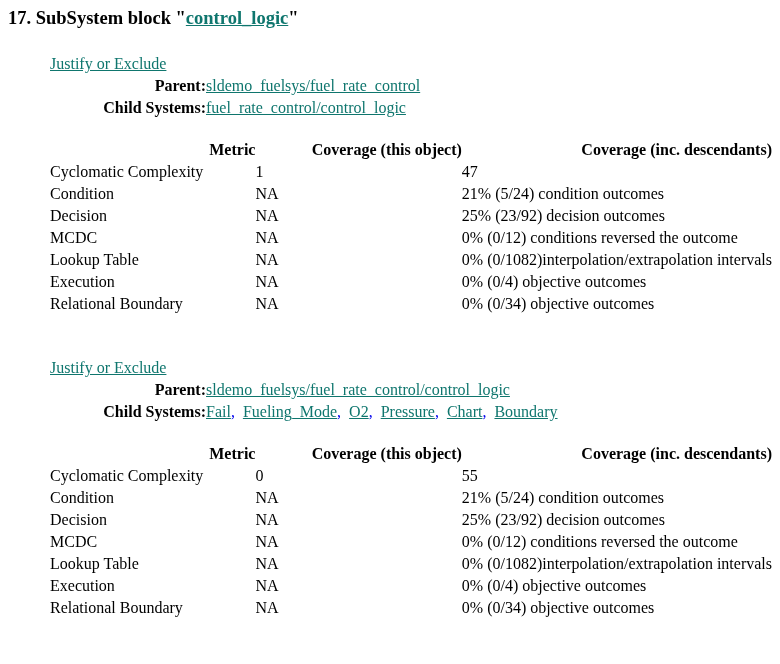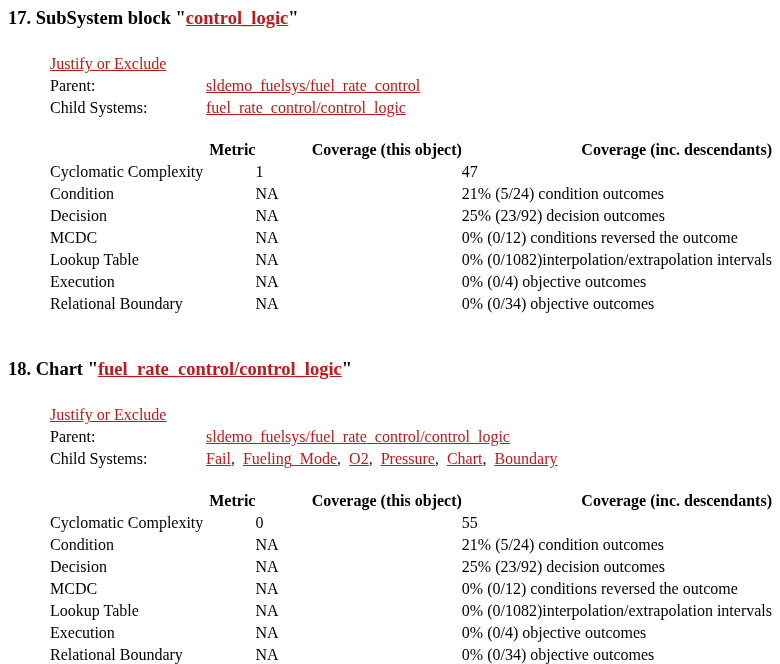--- a/index.html
+++ b/index.html
@@ -11,41 +11,42 @@
     font-size: 16px;
   }
   .page {
     width: 780px;
     min-height: 664px;
     box-sizing: border-box;
     padding: 6px 8px 10px 8px;
     background: #ffffff;
   }
   a {
-    color: #b91c1c;
+    color: #0f766e;
     text-decoration: underline;
     cursor: pointer;
   }
   h3.section-heading {
     font-size: 18.5px;
     font-weight: bold;
     margin: 0 0 22px 0;
     line-height: 25px;
     white-space: nowrap;
   }
   h3.section-heading a { font-weight: bold; }
   .section + .section { margin-top: 42px; }
   .indent { margin-left: 42px; }
   .justify-line { line-height: 22px; }
   table { border-collapse: collapse; border-spacing: 0; }
   td, th { padding: 0; line-height: 22px; vertical-align: top; }
   .info-table td.info-label {
-    font-weight: normal;
+    font-weight: bold;
     width: 156px;
     white-space: nowrap;
+    text-align: right;
   }
   .info-table td.info-value { white-space: nowrap; }
   .sep { color: #0000EE; text-decoration: none; }
   .metrics-table { margin-top: 20px; }
   .metrics-table th {
     font-weight: bold;
     text-align: right;
     white-space: nowrap;
   }
   .metrics-table th:nth-child(1), .metrics-table td:nth-child(1) { width: 206px; }
@@ -118,21 +119,20 @@
               <td>Relational Boundary</td>
               <td>NA</td>
               <td>0% (0/34) objective outcomes</td>
             </tr>
           </tbody>
       </table>
     </div>
   </div>
 
   <div class="section">
-    <h3 class="section-heading"><span>18. Chart "</span><a>fuel_rate_control/control_logic</a><span>"</span></h3>
     <div class="indent">
       <div class="justify-line">
         <a>Justify or Exclude</a>
       </div>
       <table class="info-table">
         <tbody>
             <tr>
           <td class="info-label">Parent:</td>
           <td class="info-value"><a>sldemo_fuelsys/fuel_rate_control/control_logic</a></td>
         </tr>

